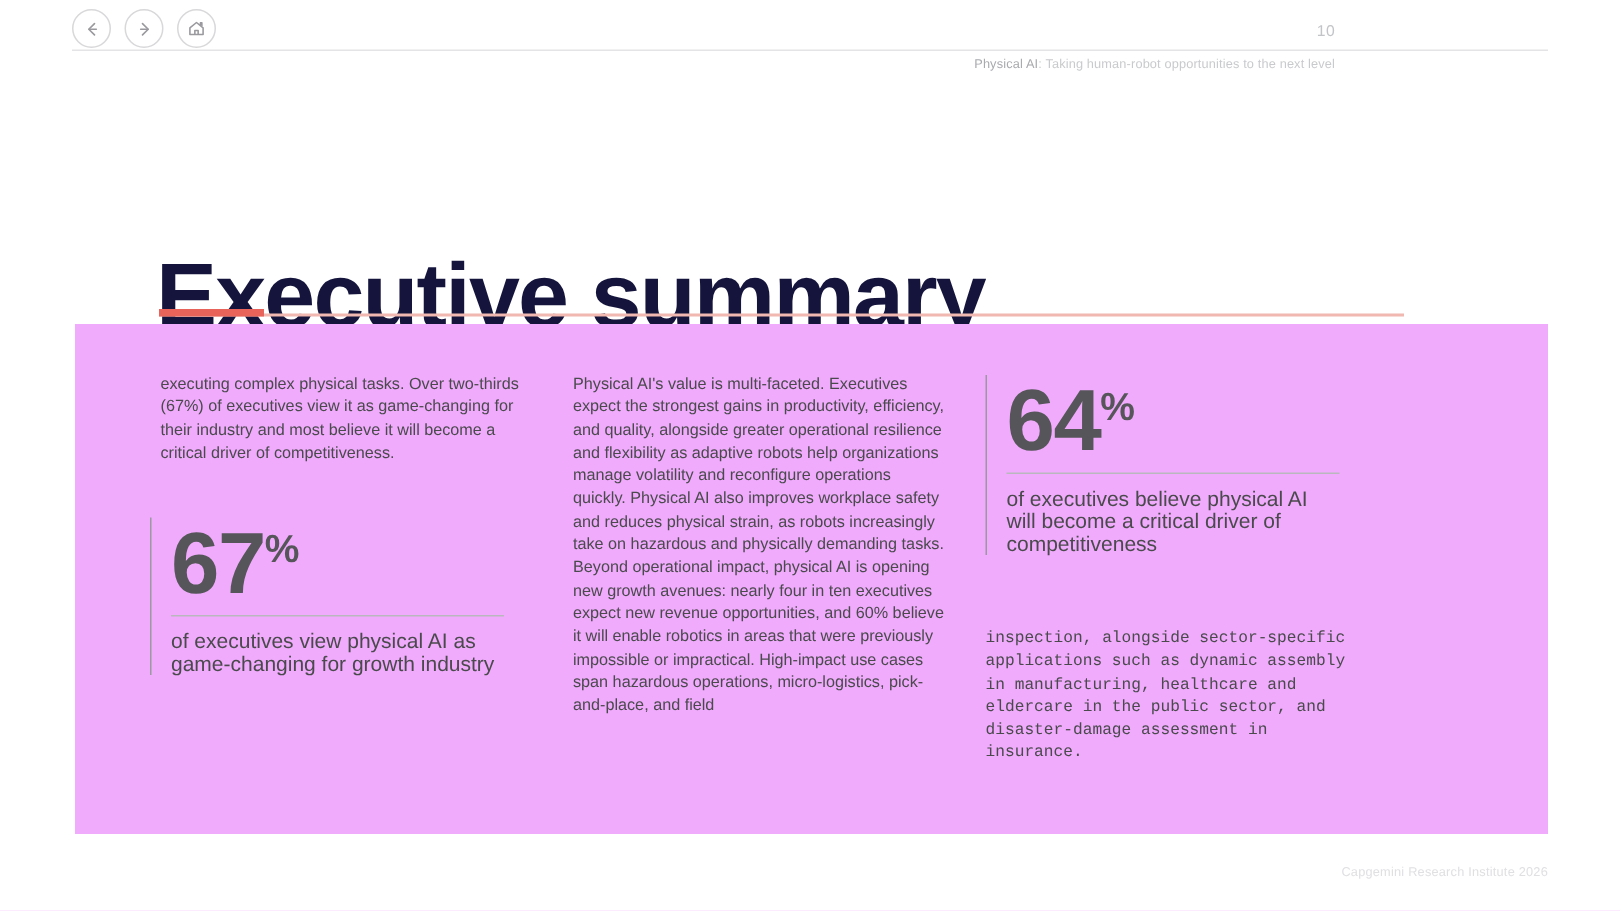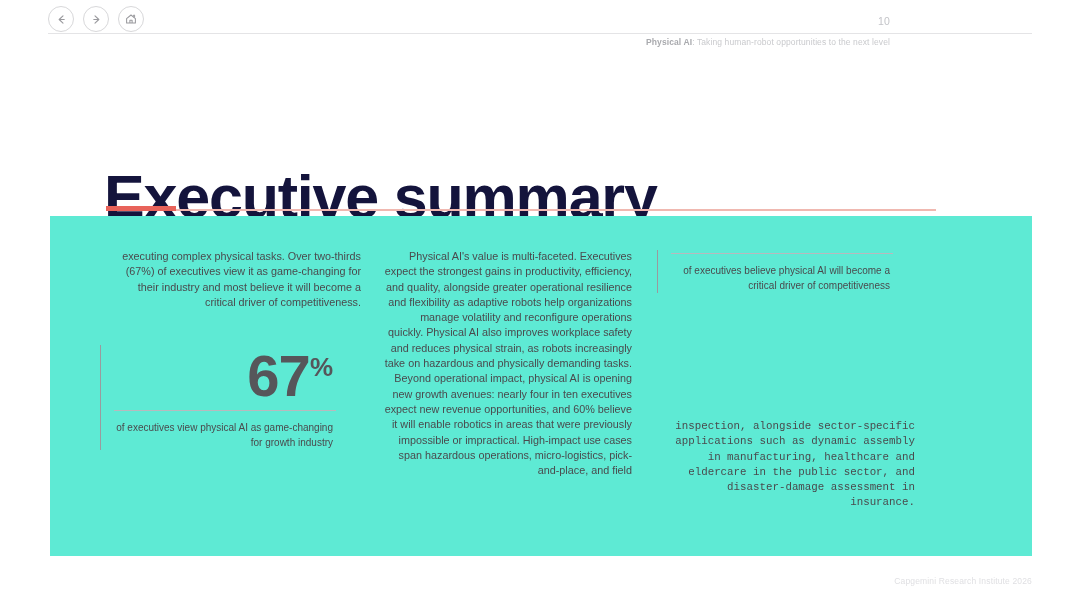--- a/index.html
+++ b/index.html
@@ -66,21 +66,21 @@
     position: absolute;
     right: 48px;
     top: 37px;
     font-size: 8.5px;
     color: #c9cacd;
     letter-spacing: 0.1px;
     white-space: nowrap;
   }
   .doc-subtitle b {
     color: #a9aaae;
-    font-weight: 700;
+    font-weight: 400;
   }
 
   
   .page-title {
     position: absolute;
     left: 104px;
     top: 123px;
     font-size: 61px;
     line-height: 1;
     font-weight: 700;
@@ -106,22 +106,21 @@
     background: #e8635a;
   }
 
   
   .panel {
     position: absolute;
     left: 50px;
     top: 216px;
     width: 982px;
     height: 340px;
-    background: #5eead4;
-    text-align: right;
+    background: #f0abfc;
   }
 
   .col {
     position: absolute;
     font-size: 10.8px;
     line-height: 15.3px;
     color: #4a4a4d;
   }
   .col p { margin: 0; }
 
@@ -151,21 +150,21 @@
     line-height: 1;
     letter-spacing: 0;
   }
   .stat-divider {
     height: 1px;
     background: #b9b9bd;
     margin-top: 3px;
   }
   .stat-caption {
     margin-top: 9px;
-    font-size: 10px;
+    font-size: 14px;
     line-height: 15px;
     color: #4a4a4d;
   }
 
   .stat-67 { left: 50px;  top: 129px; width: 233px; }
   .stat-67 .stat-divider { width: 222px; }
 
   .stat-64 { left: 607px; top: 34px;  width: 233px; }
   .stat-64 .stat-divider { width: 222px; }
 
@@ -239,19 +238,20 @@
     <p>inspection, alongside sector-specific applications such as dynamic assembly in manufacturing, healthcare and eldercare in the public sector, and disaster-damage assessment in insurance.</p>
   </div>
 
   <div class="stat stat-67">
     <div class="stat-number"><span>67</span><span class="pct">%</span></div>
     <div class="stat-divider"></div>
     <div class="stat-caption">of executives view physical AI as game-changing for growth industry</div>
   </div>
 
   <div class="stat stat-64">
+    <div class="stat-number"><span>64</span><span class="pct">%</span></div>
     <div class="stat-divider"></div>
     <div class="stat-caption">of executives believe physical AI will become a critical driver of competitiveness</div>
   </div>
 
 </div>
 
 <div class="footer">Capgemini Research Institute 2026</div>
 
 </body></html>

